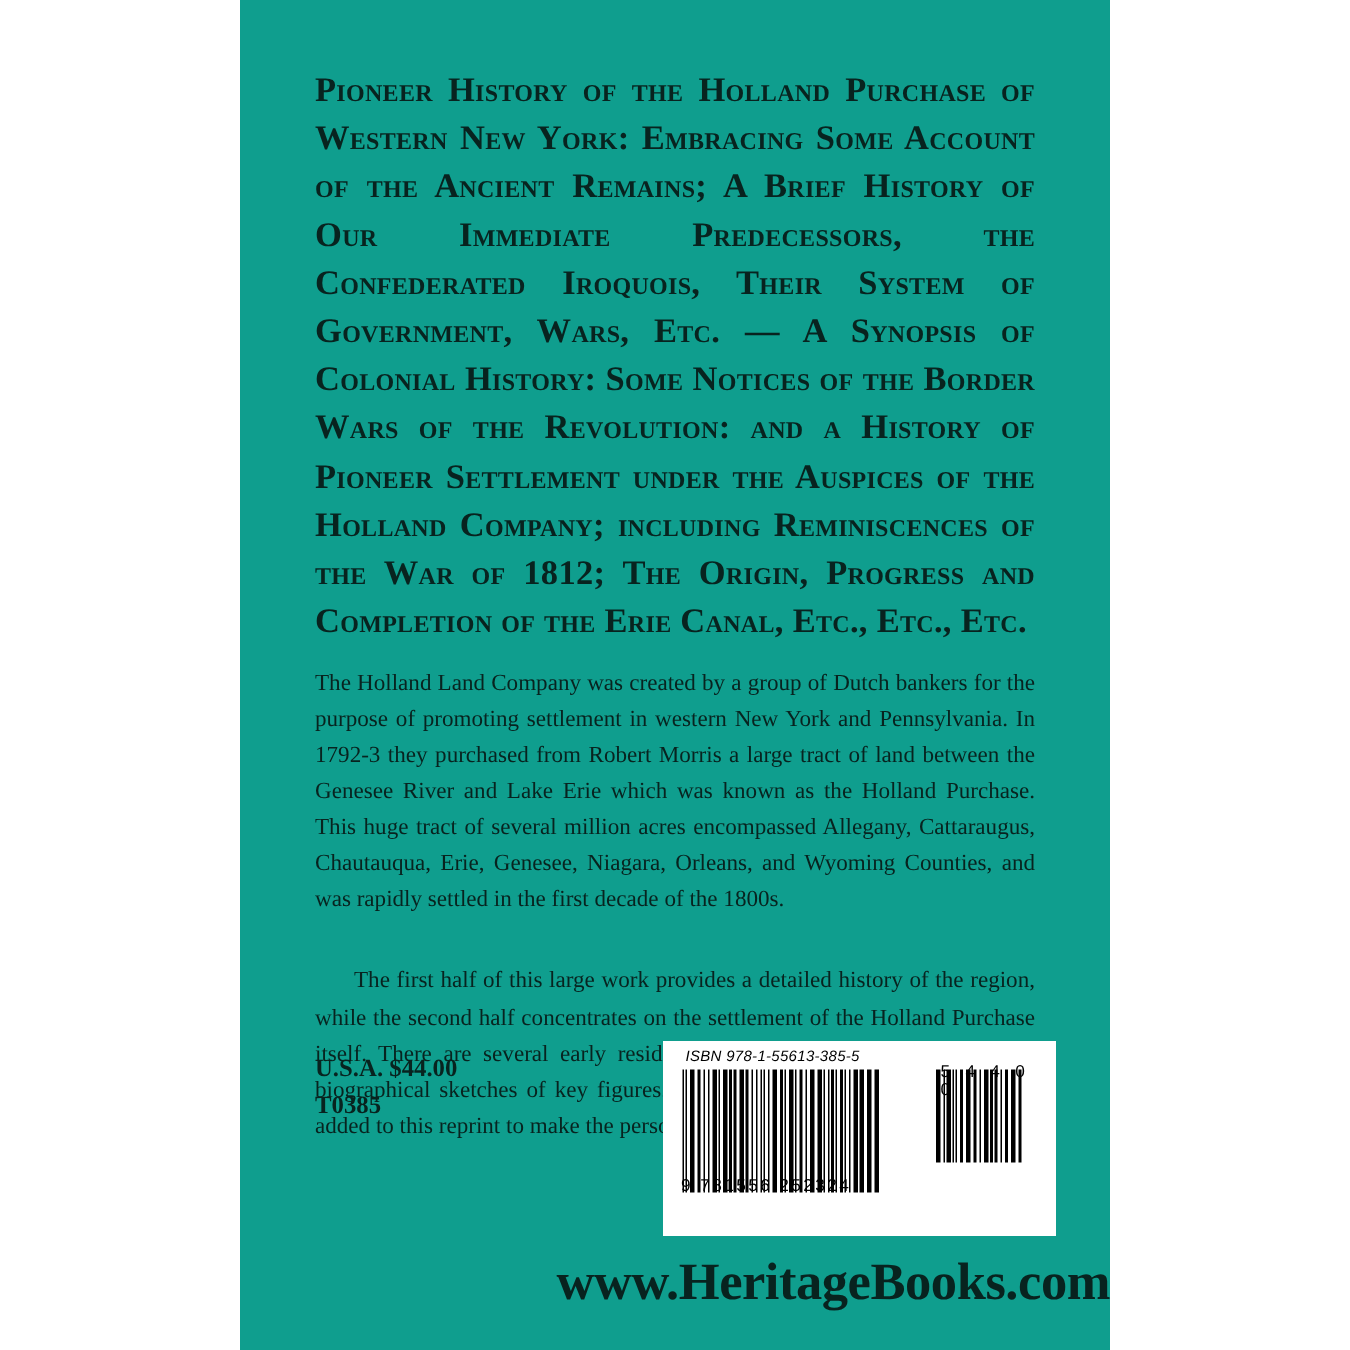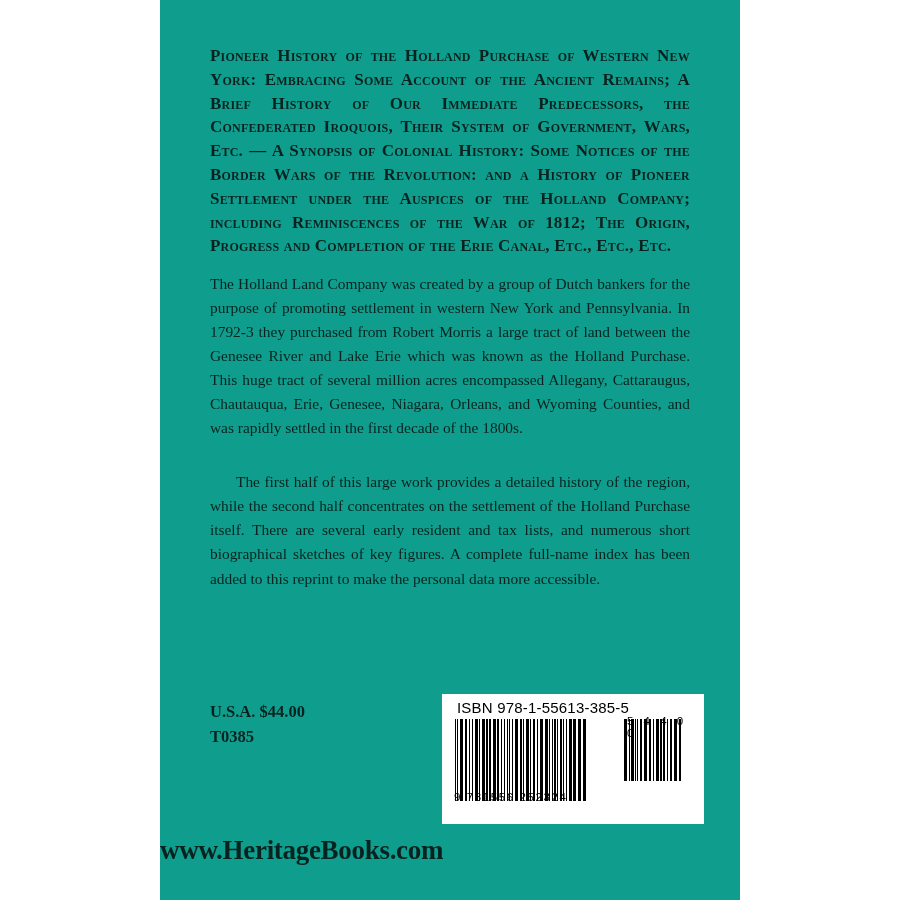--- a/index.html
+++ b/index.html
@@ -26,21 +26,21 @@
     left: 50px;
     right: 50px;
     top: 44px;
   }
 
   
   .title {
     font-family: "Liberation Serif", serif;
     font-variant: small-caps;
     color: #08231f;
-    font-size: 17px;
+    font-size: 23px;
     line-height: 1.40;
     text-align: justify;
     text-align-last: left;
     letter-spacing: 0.2px;
     font-weight: 600;
     margin: 0;
   }
   .title .lead {
     font-weight: 700;
   }
@@ -103,24 +103,25 @@
     left: 282px;
     top: 694px;
     width: 262px;
     height: 130px;
     background: #ffffff;
     box-sizing: border-box;
     padding: 5px 7px 4px 7px;
   }
   .isbn-text {
     font-family: "Liberation Sans", sans-serif;
-    font-size: 15px;
+    font-size: 10px;
     color: #000;
     margin-left: 8px;
     letter-spacing: 0.2px;
+    font-style: italic;
   }
   .bars-row {
     position: relative;
     margin-top: 3px;
     height: 82px;
   }
   .bars {
     position: absolute;
     left: 6px;
     top: 0;
@@ -162,23 +163,23 @@
     color: #000;
     letter-spacing: 1.6px;
   }
 
   
   .website {
     position: absolute;
     left: 0;
     right: 0;
     top: 835px;
-    text-align: left;
-    color: #08231f;
-    font-size: 27px;
+    text-align: right;
+    color: #08231f;
+    font-size: 35px;
     font-weight: 700;
     font-family: "Liberation Serif", serif;
     letter-spacing: -0.3px;
   }
 </style>
 </head>
 <body>
 
 <div id="cover">
 

